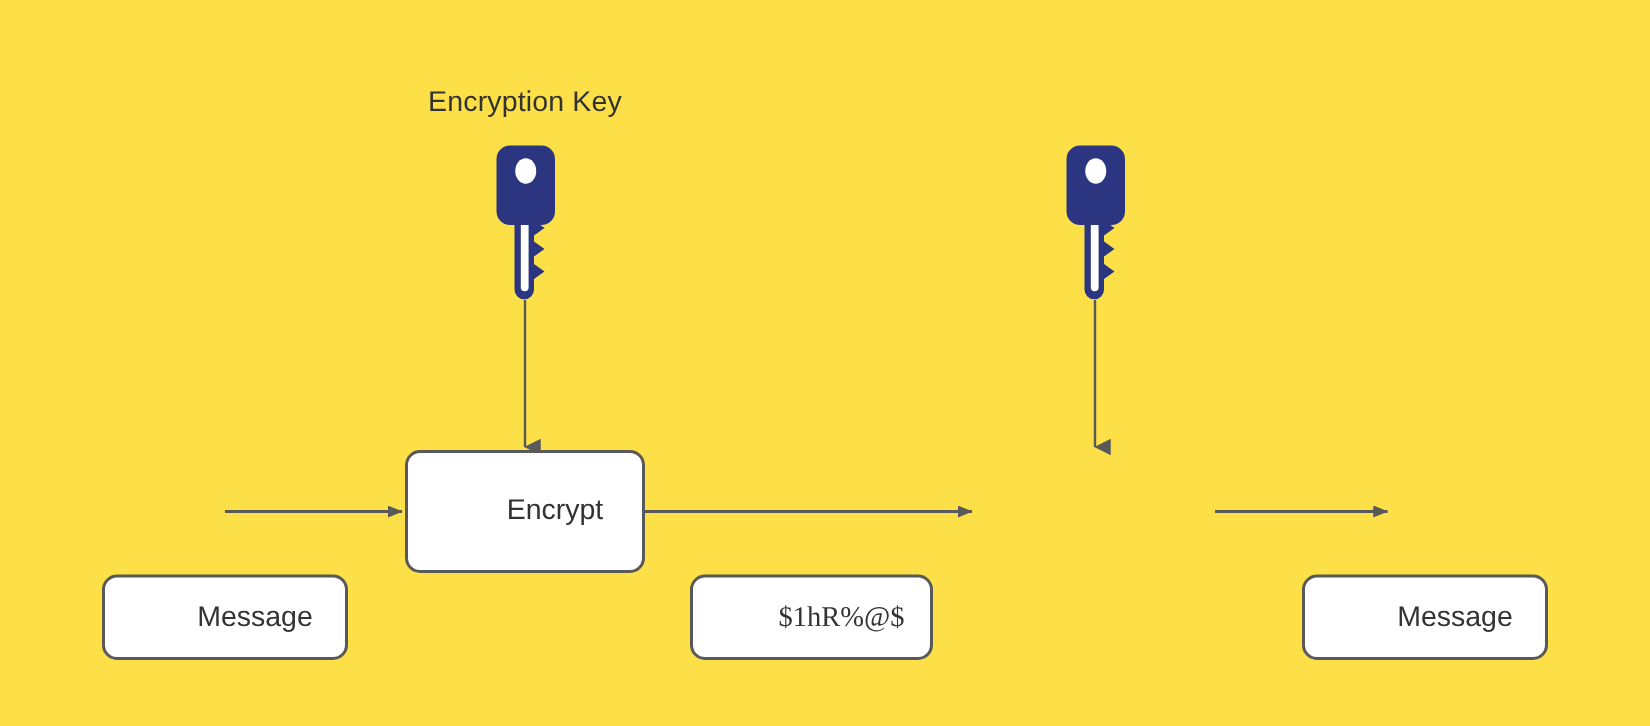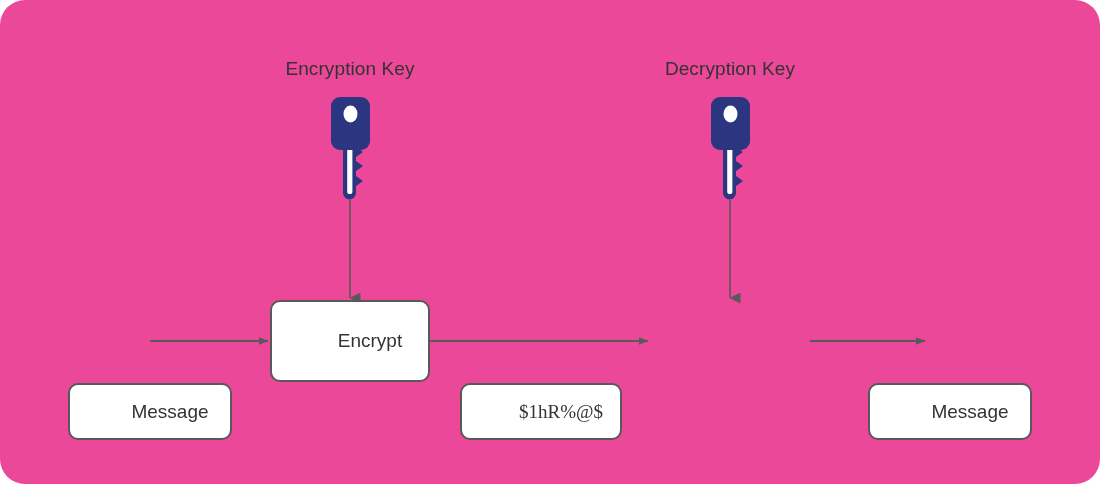--- a/index.html
+++ b/index.html
@@ -8,23 +8,22 @@
     padding: 0;
     background: #ffffff;
   }
   body {
     font-family: "Liberation Sans", sans-serif;
   }
   #canvas {
     position: relative;
     width: 1100px;
     height: 484px;
-    background: #ec4899;
+    background: #fde047;
     overflow: hidden;
-    border-radius: 25px;
   }
   #svg-layer {
     position: absolute;
     left: 0;
     top: 0;
     width: 1100px;
     height: 484px;
   }
   .key-label {
     position: absolute;
@@ -105,21 +104,20 @@
 
     <line x1="150" y1="341" x2="268" y2="341" stroke="#595959" stroke-width="2" marker-end="url(#arrowhead-right)"></line>
 
     <line x1="430" y1="341" x2="648" y2="341" stroke="#595959" stroke-width="2" marker-end="url(#arrowhead-right)"></line>
 
     <line x1="810" y1="341" x2="925" y2="341" stroke="#595959" stroke-width="2" marker-end="url(#arrowhead-right)"></line>
   </svg>
 
   <div class="key-label" style="left:230px; top:58px; width:240px;">Encryption Key</div>
 
-  <div class="key-label" style="left:610px; top:58px; width:240px;">Decryption Key</div>
 
   <div class="node-box" style="left:270px; top:300px; width:160px; height:82px;">Encrypt</div>
 
 
   <div class="node-box" style="left:68px; top:383px; width:164px; height:57px;">Message</div>
 
   <div class="node-box" style="left:460px; top:383px; width:162px; height:57px;font-family:Liberation Serif, serif;">$1hR%@$</div>
 
   <div class="node-box" style="left:868px; top:383px; width:164px; height:57px;">Message</div>
 

